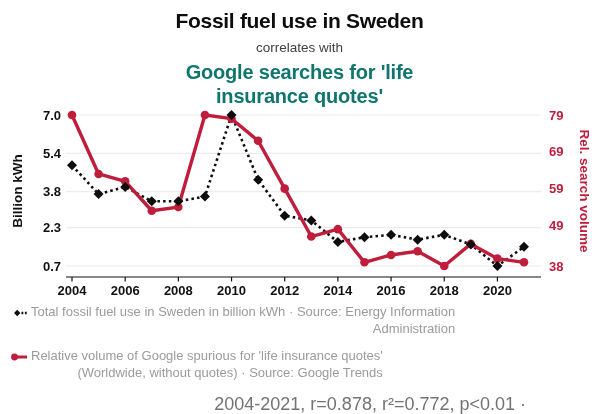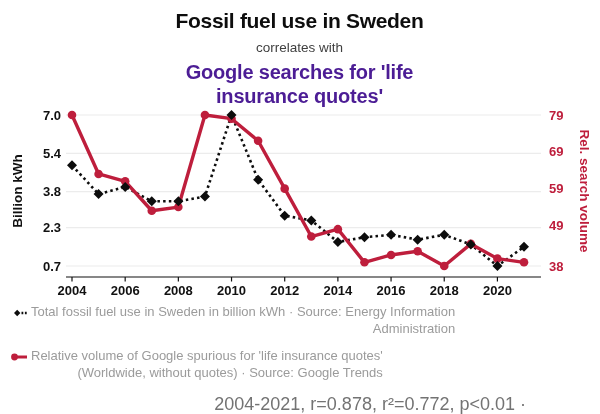--- a/index.html
+++ b/index.html
@@ -8,21 +8,21 @@
     font-family:"Liberation Sans", sans-serif; overflow:hidden;
   }
   .hdr { position:absolute; top:0; left:0; width:527px; text-align:center;margin-left:36px; }
   .title {
     margin-top:9px; font-size:21px; font-weight:bold; color:#0d0d0d;
     letter-spacing:-0.3px;
   }
   .sub { margin-top:7px; font-size:13.5px; color:#404040; }
   .title2 {
     max-width:310px; margin:5px auto 0; font-size:20px; font-weight:bold;
-    color:#4c1d95; line-height:24px; letter-spacing:-0.2px;text-align:center;
+    color:#0f766e; line-height:24px; letter-spacing:-0.2px;text-align:center;
   }
   .axis-title {
     position:absolute; height:16px; font-size:13.5px; font-weight:bold;
     text-align:center; line-height:16px;
   }
   .axis-title.left  { width:160px; left:-62px; top:183px; transform:rotate(-90deg); color:#111111; }
   .axis-title.right { width:150px; left:509px; top:183px; transform:rotate(90deg);  color:#be1e3c; }
   svg.plot { position:absolute; left:0; top:98px; }
   svg.plot text { font-family:"Liberation Sans", sans-serif; font-weight:bold; font-size:13px; }
   .legend { position:absolute; left:10px; top:304px; width:516px;text-align:right; }

